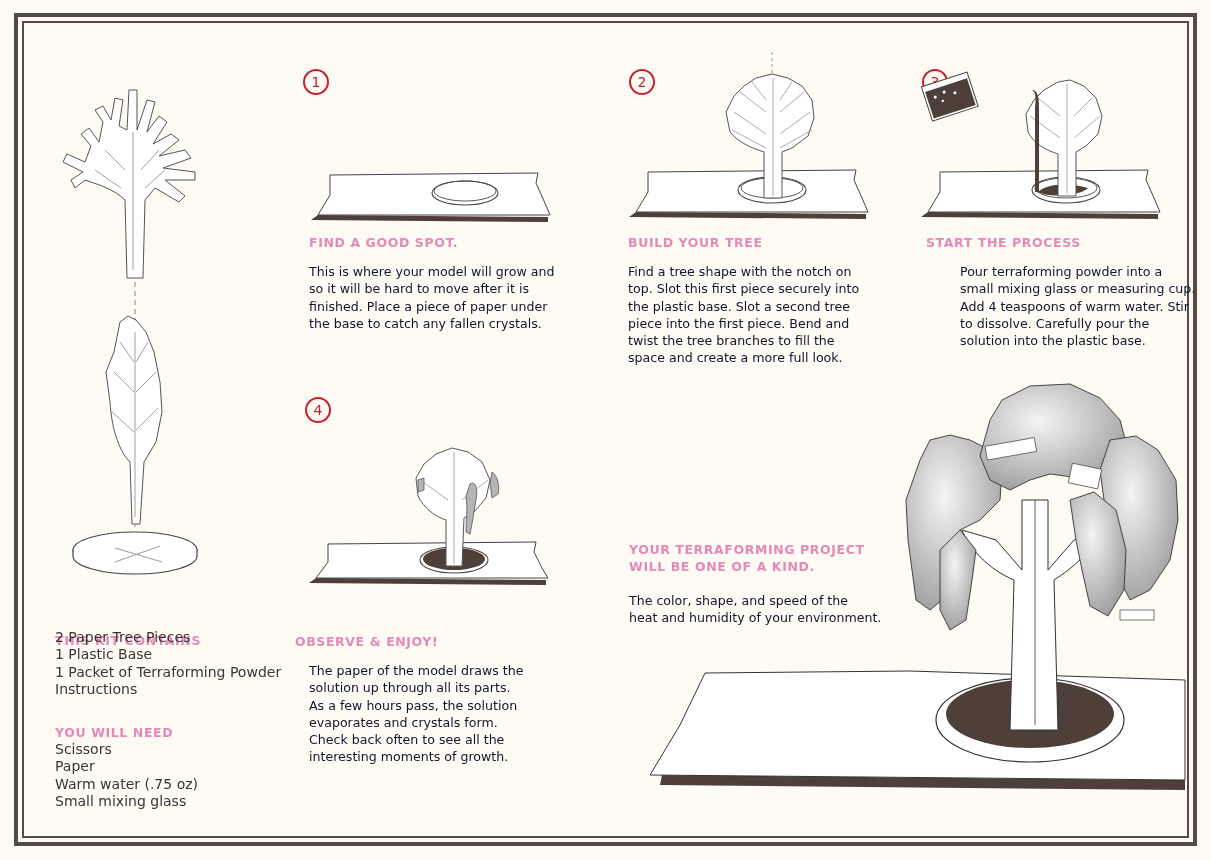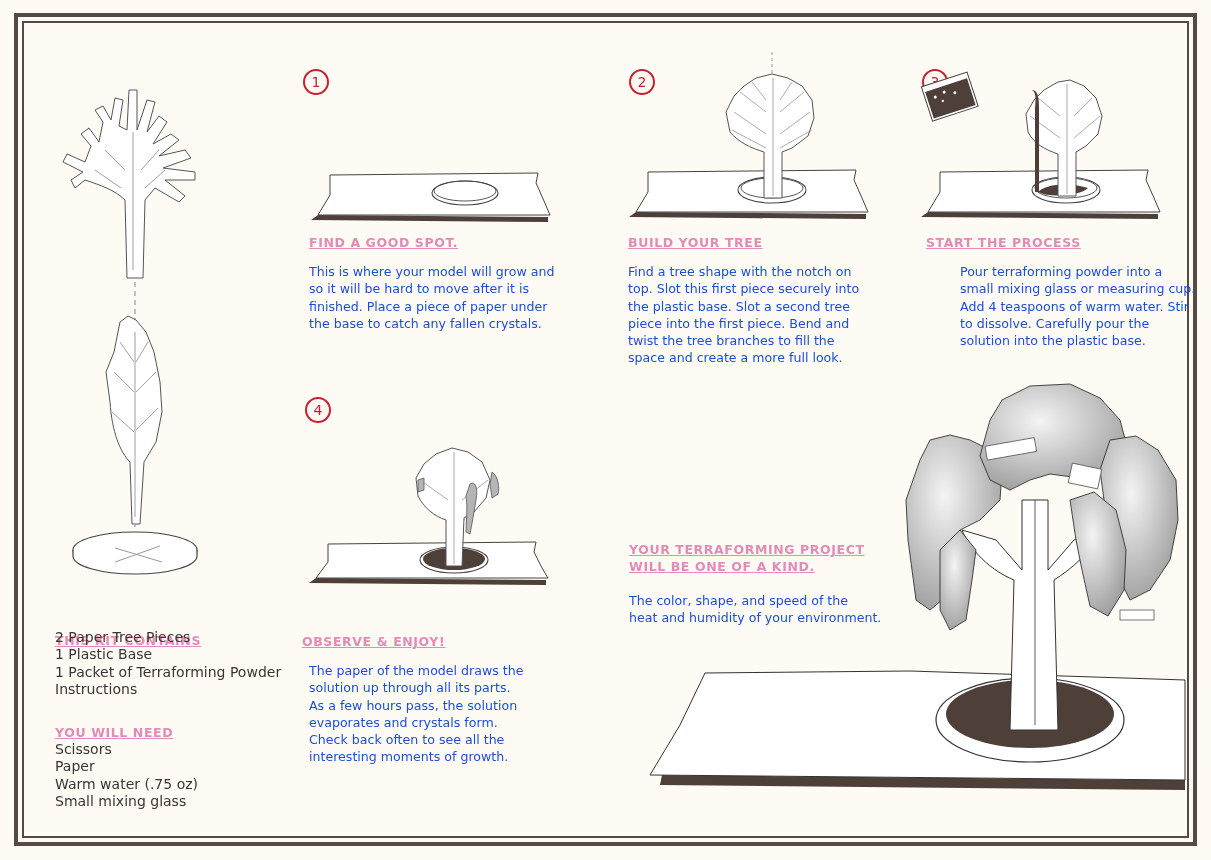--- a/index.html
+++ b/index.html
@@ -11,24 +11,24 @@
   .frame-outer {
     position:absolute; left:14px; top:13px; width:1183px; height:833px;
     border:4px solid #574a46; box-sizing:border-box;
   }
   .frame-inner {
     position:absolute; left:22px; top:21px; width:1167px; height:817px;
     border:2px solid #574a46; box-sizing:border-box; background:#fdfbf4;
   }
   .heading {
     position:absolute; color:#e48ab6; font-weight:bold; font-size:12.5px;
-    letter-spacing:0.6px; line-height:17px; white-space:nowrap;text-decoration:underline;
+    letter-spacing:0.6px; line-height:17px; white-space:nowrap;
   }
   .para {
-    position:absolute; font-size:12.6px; line-height:17.3px; color:#1d4ed8; white-space:nowrap;
+    position:absolute; font-size:12.6px; line-height:17.3px; color:#0f172a; white-space:nowrap;
   }
   .para div { white-space:nowrap; }
   .step-num {
     position:absolute; width:22px; height:22px; border:2.4px solid #c8202f; border-radius:50%;
     color:#c8202f; font-size:14px; line-height:22px; text-align:center; box-sizing:content-box;
   }
   .list { position:absolute; font-size:14px; line-height:17.3px; color:#3b3434; white-space:nowrap; }
   svg { position:absolute; overflow:visible; }
 </style>
 </head>
@@ -175,21 +175,21 @@
   <path d="M140 126 L140 80 C128 76 118 68 112 56 L110 38 L118 24 L130 14 L146 8 L162 12 L176 22 L184 40 L180 58 L168 72 L158 78 L156 126 Z" fill="#fff" stroke="#555" stroke-width="1"></path>
   <g stroke="#888" stroke-width="0.7" fill="none">
     <path d="M148 124 L148 12"></path>
       <path d="M114 40 L142 60"></path>
       <path d="M182 40 L156 60"></path>
   </g>
   <path d="M164 44 C170 40 172 50 170 60 C168 72 166 84 164 94 L160 92 C160 80 162 68 160 56 Z" fill="#b5b5b5" stroke="#555" stroke-width="0.8"></path>
   <path d="M186 32 C192 36 194 48 192 54 L186 58 L184 44 Z" fill="#b5b5b5" stroke="#555" stroke-width="0.8"></path>
   <path d="M112 40 L118 38 L118 50 L112 52 Z" fill="#b5b5b5" stroke="#555" stroke-width="0.8"></path>
 </svg>
-<div class="heading" style="left:302px;top:633px">OBSERVE &amp; ENJOY!</div>
+<div class="heading" style="left:295px;top:633px">OBSERVE &amp; ENJOY!</div>
 <div class="para" style="left:309px;top:662px">
   <div>The paper of the model draws the</div>
   <div>solution up through all its parts.</div>
   <div>As a few hours pass, the solution</div>
   <div>evaporates and crystals form.</div>
   <div>Check back often to see all the</div>
   <div>interesting moments of growth.</div>
 </div>
 
 <svg style="left:650px;top:380px" width="540" height="425" viewBox="0 0 540 425">

